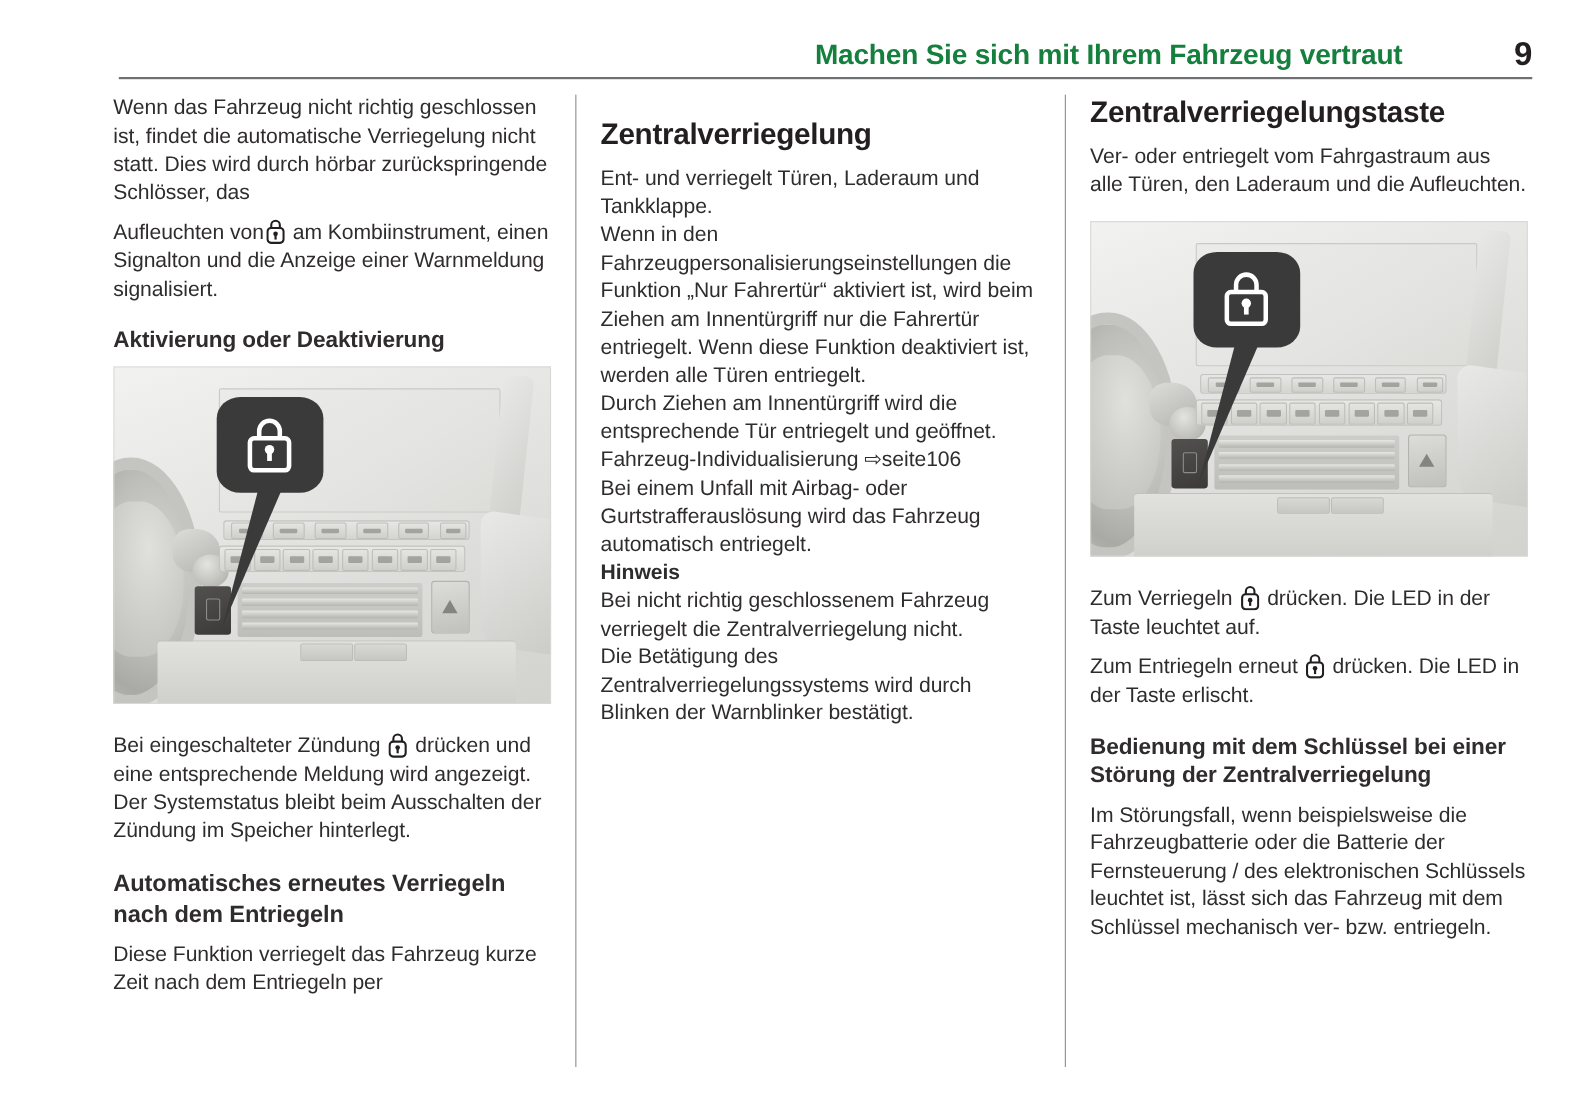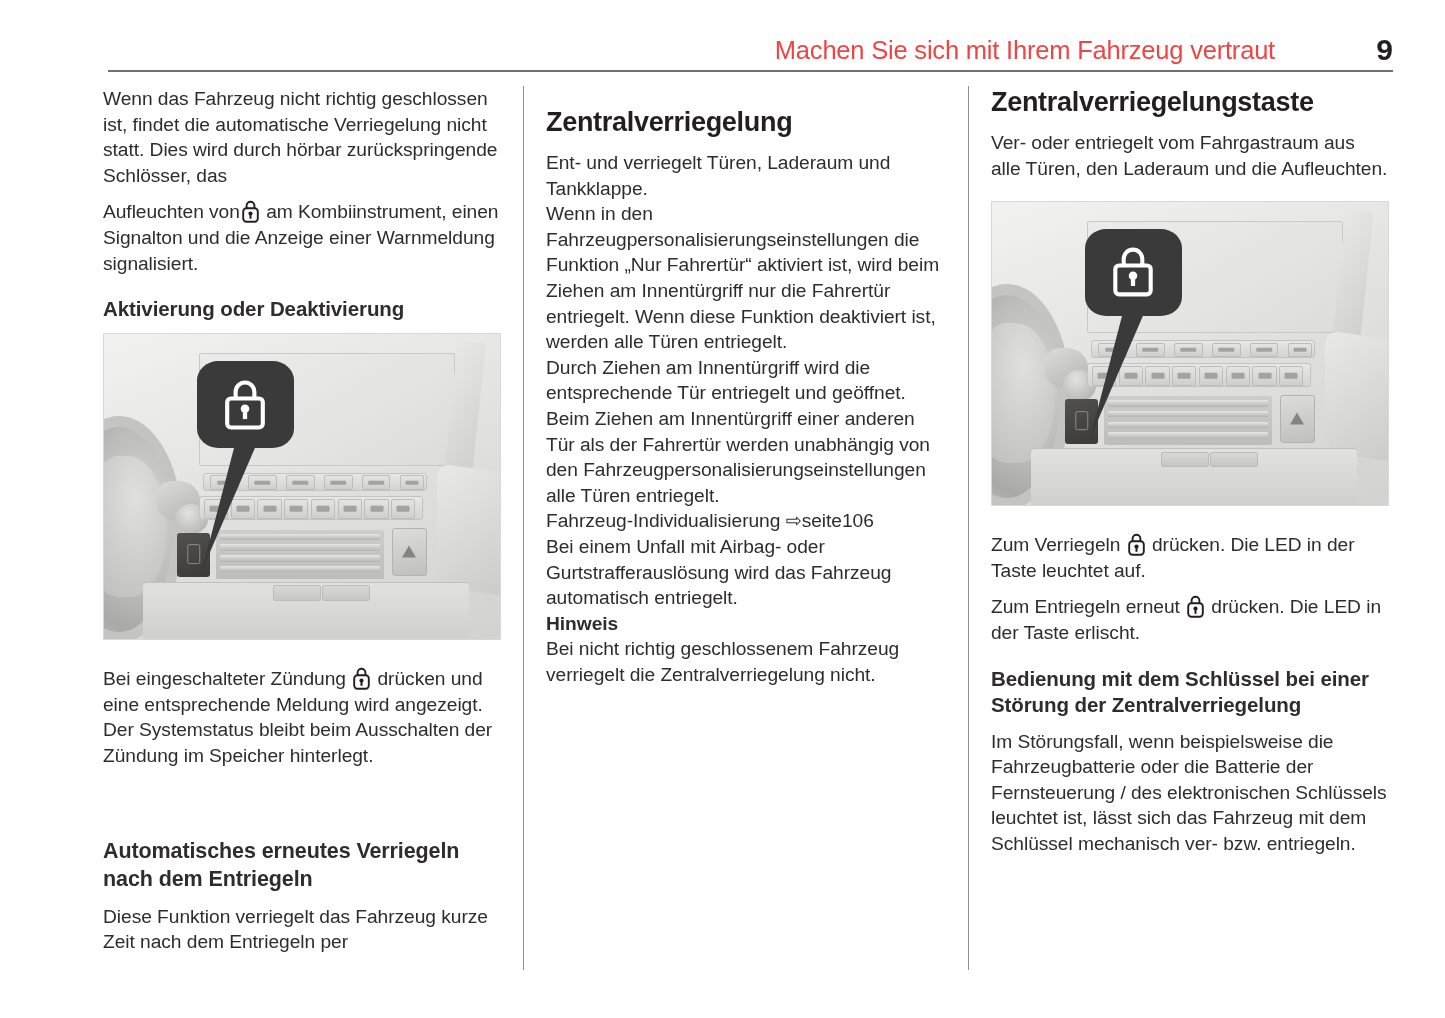--- a/index.html
+++ b/index.html
@@ -31,23 +31,23 @@
     left: 108px;
     top: 36px;
     width: 1285px;
     height: 44px;
   }
   .header-title {
     position: absolute;
     right: 118px;
     top: 0;
     font-size: 25.5px;
-    font-weight: normal;
+    font-weight: bold;
     letter-spacing: -0.2px;
-    color: #ef4444;
+    color: #15803d;
     white-space: nowrap;
   }
   .header-pagenum {
     position: absolute;
     right: 0px;
     top: -3px;
     font-size: 30px;
     font-weight: bold;
     color: #231f20;
   }
@@ -106,21 +106,20 @@
     margin: 0;
     font-size: 20.5px;
     font-weight: bold;
     line-height: 26px;
     letter-spacing: -0.1px;
     color: #2f2c2d;
   }
   h3.head2.big {
     font-size: 21.5px;
     line-height: 28px;
-    margin-top: 48px;
   }
   .strong { font-weight: bold; }
 
   
   .lock-inline {
     display: inline-block;
     width: 17px;
     height: 23px;
     vertical-align: -5px;
     position: relative;
@@ -507,25 +506,25 @@
   <div class="col col2">
 
 
     <div class="gap-md"></div>
     <h2 class="head1">Zentralverriegelung</h2>
     <div class="gap-sm"></div>
 
     <p class="body">Ent- und verriegelt Türen, Laderaum und Tankklappe.</p>
     <p class="body">Wenn in den Fahrzeugpersonalisierungseinstellungen die Funktion „Nur Fahrertür“ aktiviert ist, wird beim Ziehen am Innentürgriff nur die Fahrertür entriegelt. Wenn diese Funktion deaktiviert ist, werden alle Türen entriegelt.</p>
     <p class="body">Durch Ziehen am Innentürgriff wird die entsprechende Tür entriegelt und geöffnet.</p>
-    <p class="body">Beim Ziehen am Innentürgriff einer anderen Tür als der Fahrertür werden unabhängig von den Fahrzeugpersonalisierungseinstellungen alle Türen entriegelt.</p>
     <p class="body"><span>Fahrzeug-Individualisierung</span> <span>⇨</span><span>seite106</span></p>
     <p class="body">Bei einem Unfall mit Airbag- oder Gurtstrafferauslösung wird das Fahrzeug automatisch entriegelt.</p>
     <p class="body strong">Hinweis</p>
     <p class="body">Bei nicht richtig geschlossenem Fahrzeug verriegelt die Zentralverriegelung nicht.</p>
+    <p class="body">Die Betätigung des Zentralverriegelungssystems wird durch Blinken der Warnblinker bestätigt.</p>
   </div>
 
   <div class="col col3">
 
     <h2 class="head1">Zentralverriegelungstaste</h2>
     <div class="gap-sm"></div>
     <p class="body">Ver- oder entriegelt vom Fahrgastraum aus alle Türen, den Laderaum und die Aufleuchten.</p>
     <div class="gap-md"></div>
 
     <div class="figure fig3">

